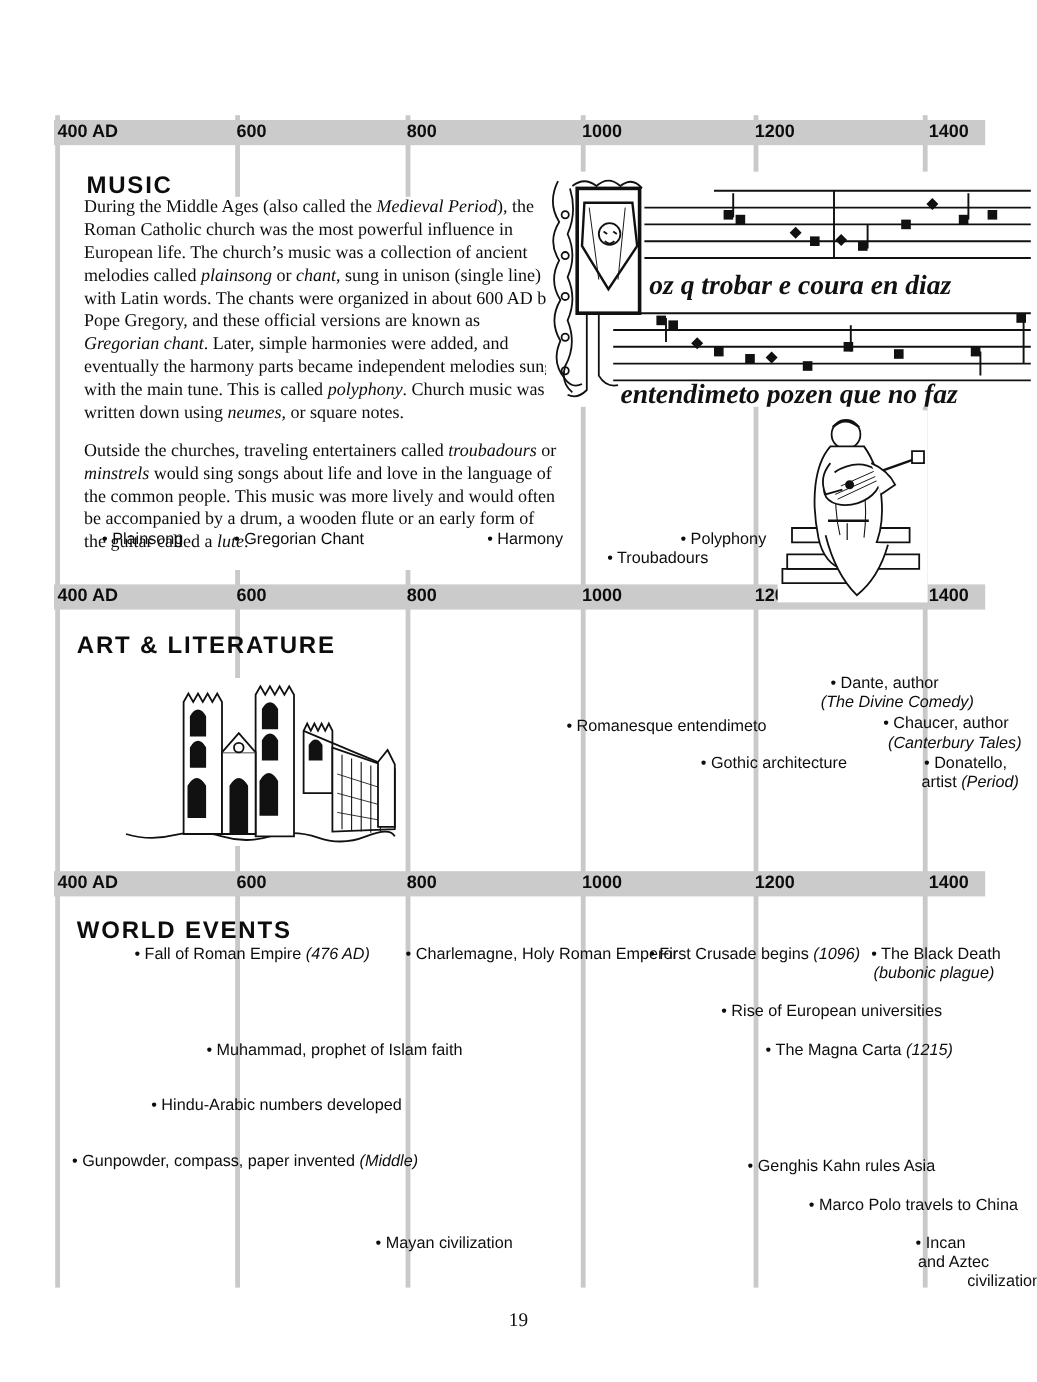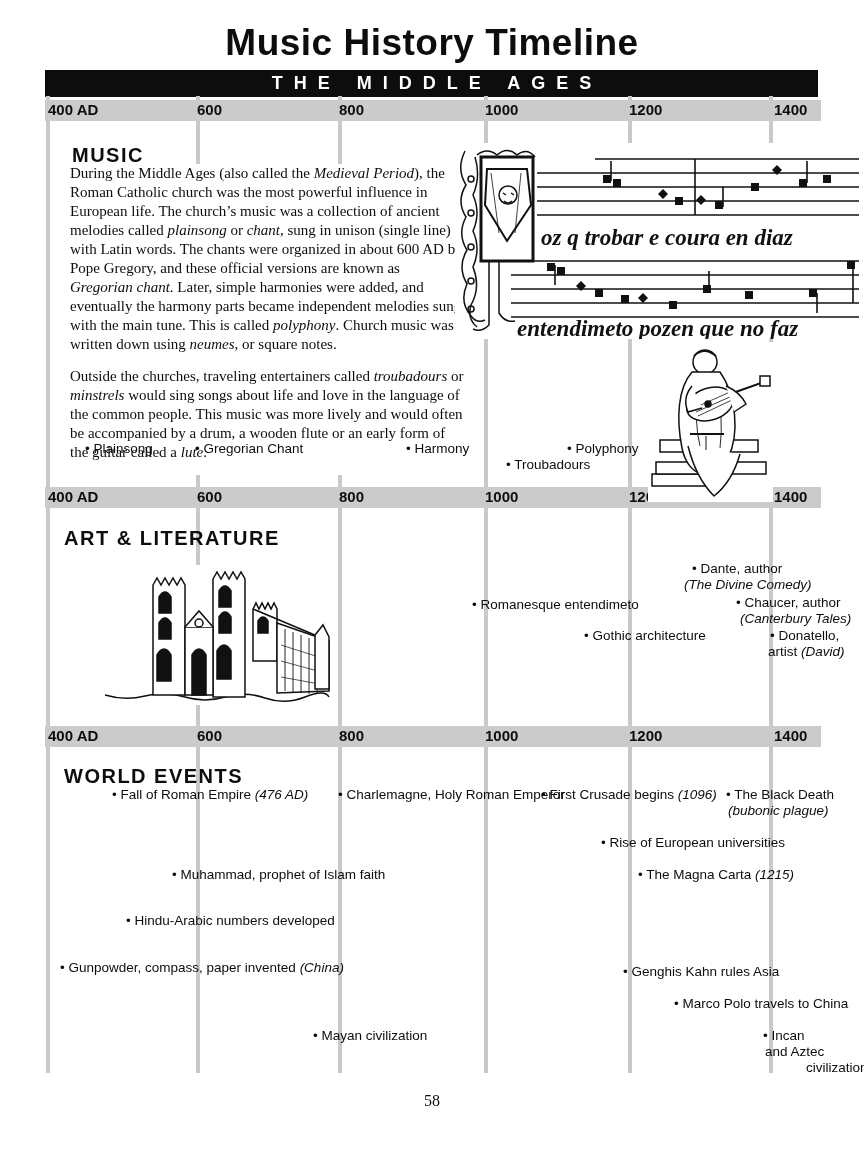--- a/index.html
+++ b/index.html
@@ -24,25 +24,21 @@
   .art{position:absolute;z-index:3;background:#fff;}
   .pagenum{position:absolute;left:0;top:1092px;width:864px;text-align:center;
            font-family:"Liberation Serif",serif;font-size:16px;color:#0d0d0d;}
   svg{display:block;}
 </style>
 </head>
 <body>
 
 <div class="page">
 
-  <h1 class="title">Music History Timeline</h1>
-
-  <div class="banner">
-    <span>THE MIDDLE AGES</span>
-  </div>
+
 
   <div class="gridline" style="left:46px;"></div>
   <div class="gridline" style="left:196px;"></div>
   <div class="gridline" style="left:338px;"></div>
   <div class="gridline" style="left:484px;"></div>
   <div class="gridline" style="left:628px;"></div>
   <div class="gridline" style="left:769px;"></div>
 
   <div class="bar" style="top:100px;">
     <span class="y0">400 AD</span>
@@ -215,36 +211,36 @@
     </svg>
   </div>
 
   <div class="lbl" style="left:692px;top:561px;">• Dante, author</div>
   <div class="lbl" style="left:684px;top:577px;"><i>(The Divine Comedy)</i></div>
   <div class="lbl" style="left:472px;top:597px;">• Romanesque entendimeto</div>
   <div class="lbl" style="left:736px;top:595px;">• Chaucer, author</div>
   <div class="lbl" style="left:740px;top:611px;"><i>(Canterbury Tales)</i></div>
   <div class="lbl" style="left:584px;top:628px;">• Gothic architecture</div>
   <div class="lbl" style="left:770px;top:628px;">• Donatello,</div>
-  <div class="lbl" style="left:768px;top:644px;"><span>artist </span><i>(David)</i></div>
+  <div class="lbl" style="left:768px;top:644px;"><span>artist </span><i>(Period)</i></div>
 
   <div class="sechead" style="left:64px;top:765px;">WORLD EVENTS</div>
 
   <div class="lbl" style="left:112px;top:787px;"><span>• Fall of Roman Empire </span><i>(476 AD)</i></div>
   <div class="lbl" style="left:338px;top:787px;">• Charlemagne, Holy Roman Emperor</div>
   <div class="lbl" style="left:541px;top:787px;"><span>• First Crusade begins </span><i>(1096)</i></div>
   <div class="lbl" style="left:726px;top:787px;">• The Black Death</div>
   <div class="lbl" style="left:728px;top:803px;"><i>(bubonic plague)</i></div>
   <div class="lbl" style="left:601px;top:835px;">• Rise of European universities</div>
   <div class="lbl" style="left:172px;top:867px;">• Muhammad, prophet of Islam faith</div>
   <div class="lbl" style="left:638px;top:867px;"><span>• The Magna Carta </span><i>(1215)</i></div>
   <div class="lbl" style="left:126px;top:913px;">• Hindu-Arabic numbers developed</div>
-  <div class="lbl" style="left:60px;top:960px;"><span>• Gunpowder, compass, paper invented </span><i>(China)</i></div>
+  <div class="lbl" style="left:60px;top:960px;"><span>• Gunpowder, compass, paper invented </span><i>(Middle)</i></div>
   <div class="lbl" style="left:623px;top:964px;">• Genghis Kahn rules Asia</div>
   <div class="lbl" style="left:674px;top:996px;">• Marco Polo travels to China</div>
   <div class="lbl" style="left:313px;top:1028px;">• Mayan civilization</div>
   <div class="lbl" style="left:763px;top:1028px;">• Incan</div>
   <div class="lbl" style="left:765px;top:1044px;">and Aztec</div>
   <div class="lbl" style="left:765px;top:1060px;margin-left:41px;">civilizations</div>
 
-  <div class="pagenum">58</div>
+  <div class="pagenum">19</div>
 
 </div>
 
 </body></html>

